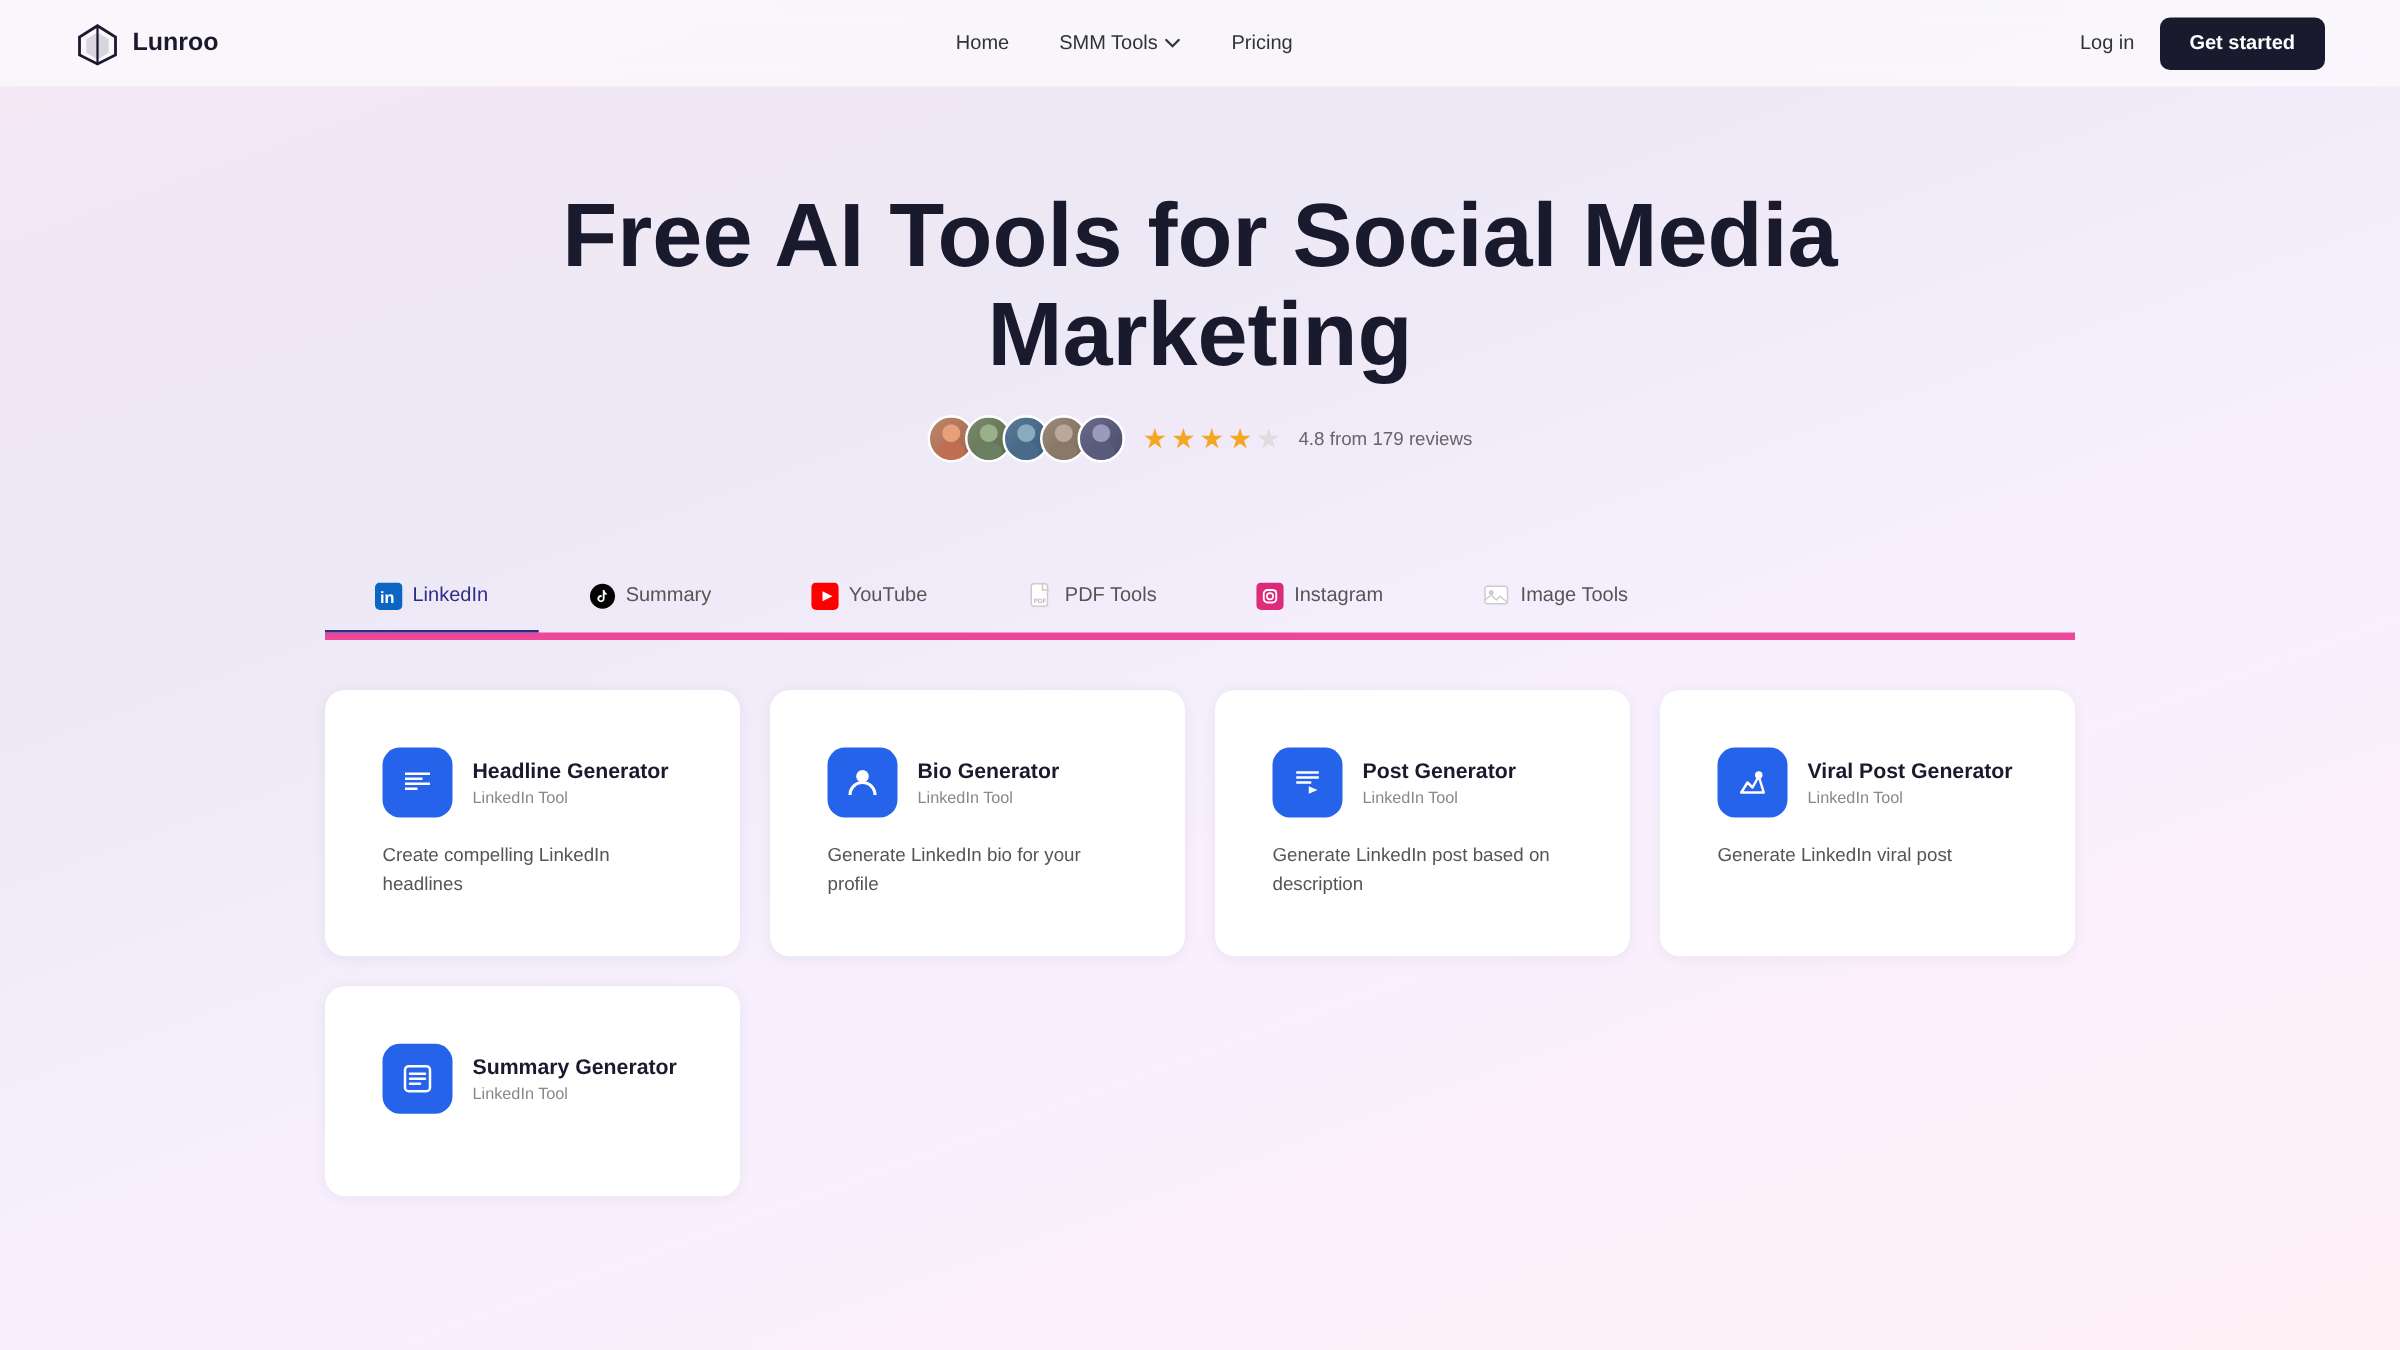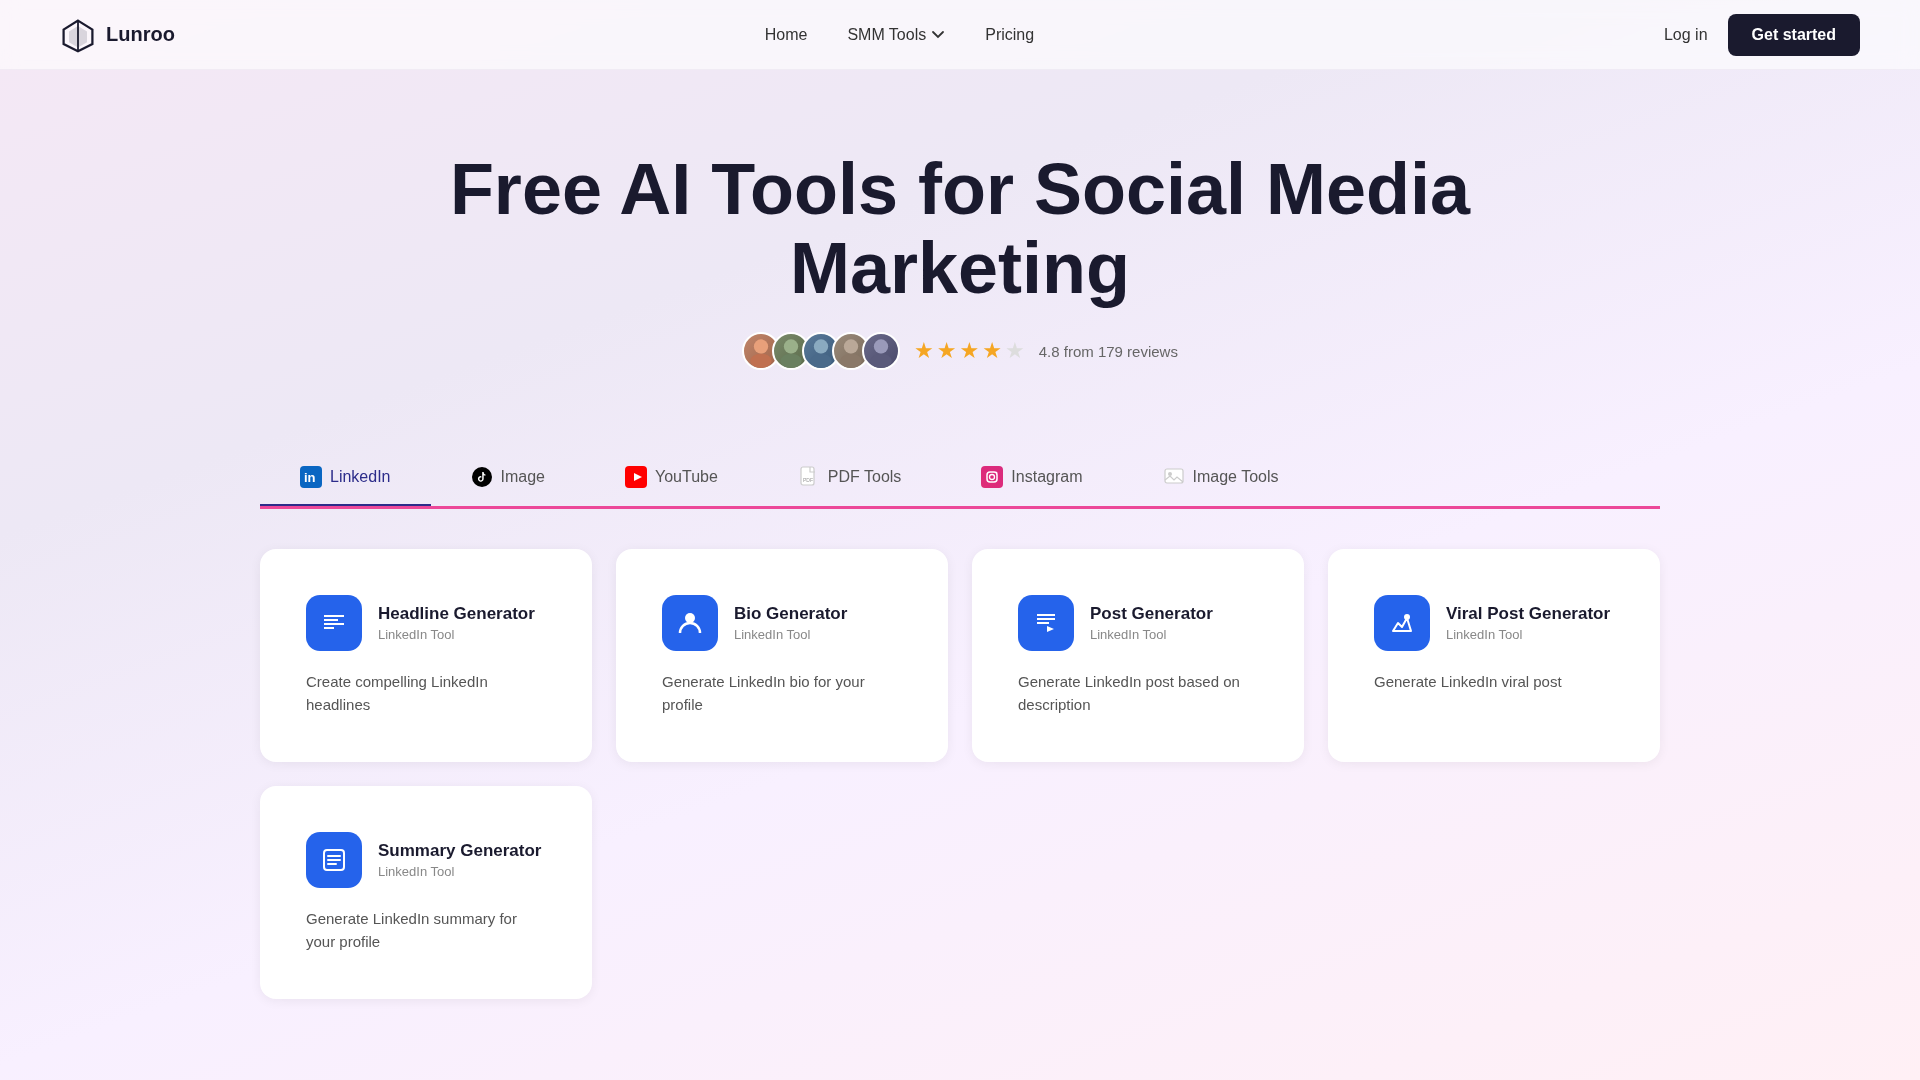--- a/index.html
+++ b/index.html
@@ -133,21 +133,21 @@
 
     
     .tabs-container {
       display: flex;
       justify-content: center;
       margin: 40px 0 0;
       padding: 0 60px;
     }
     .tabs {
       display: flex;
-      border-bottom: 3px solid #ec4899;
+      border-bottom: 6px solid #ec4899;
       width: 100%;
       max-width: 1400px;
     }
     .tab {
       display: flex;
       align-items: center;
       gap: 8px;
       padding: 16px 40px;
       font-size: 16px;
       font-weight: 500;
@@ -319,21 +319,21 @@
       <span>LinkedIn</span>
     </div>
 
     <div class="tab">
       <span class="tab-icon">
         <svg viewBox="0 0 22 22" fill="none" xmlns="http://www.w3.org/2000/svg" width="22" height="22">
           <circle cx="11" cy="11" r="10" fill="#010101"></circle>
           <path d="M14 8.5c-.8-.5-1.3-1.4-1.3-2.5h-1.5v7c0 .8-.6 1.4-1.4 1.4s-1.4-.6-1.4-1.4.6-1.4 1.4-1.4c.2 0 .3 0 .5.1V10c-.2 0-.3-.1-.5-.1-1.6 0-2.9 1.3-2.9 2.9s1.3 2.9 2.9 2.9 2.9-1.3 2.9-2.9V9.3c.5.3 1 .5 1.7.5V8.3c-.2 0-.3.1-.4.2z" fill="white"></path>
         </svg>
       </span>
-      <span>Image</span>
+      <span>Summary</span>
     </div>
 
     <div class="tab">
       <span class="tab-icon">
         <svg viewBox="0 0 22 22" fill="none" xmlns="http://www.w3.org/2000/svg" width="22" height="22">
           <rect width="22" height="22" rx="4" fill="#FF0000"></rect>
           <polygon points="9,7 17,11 9,15" fill="white"></polygon>
         </svg>
       </span>
       <span>YouTube</span>
@@ -457,16 +457,15 @@
           <svg viewBox="0 0 28 28" fill="white">
             <rect x="4" y="4" width="20" height="20" rx="3" fill="none" stroke="white" stroke-width="2"></rect>
             <path d="M8 10h12M8 14h12M8 18h8" stroke="white" stroke-width="2" stroke-linecap="round"></path>
           </svg>
         </div>
         <div>
           <div class="card-title">Summary Generator</div>
           <div class="card-badge">LinkedIn Tool</div>
         </div>
       </div>
-      <div class="card-desc">Generate LinkedIn summary for your profile</div>
     </div>
   </div>
 </div>
 
 </body></html>

